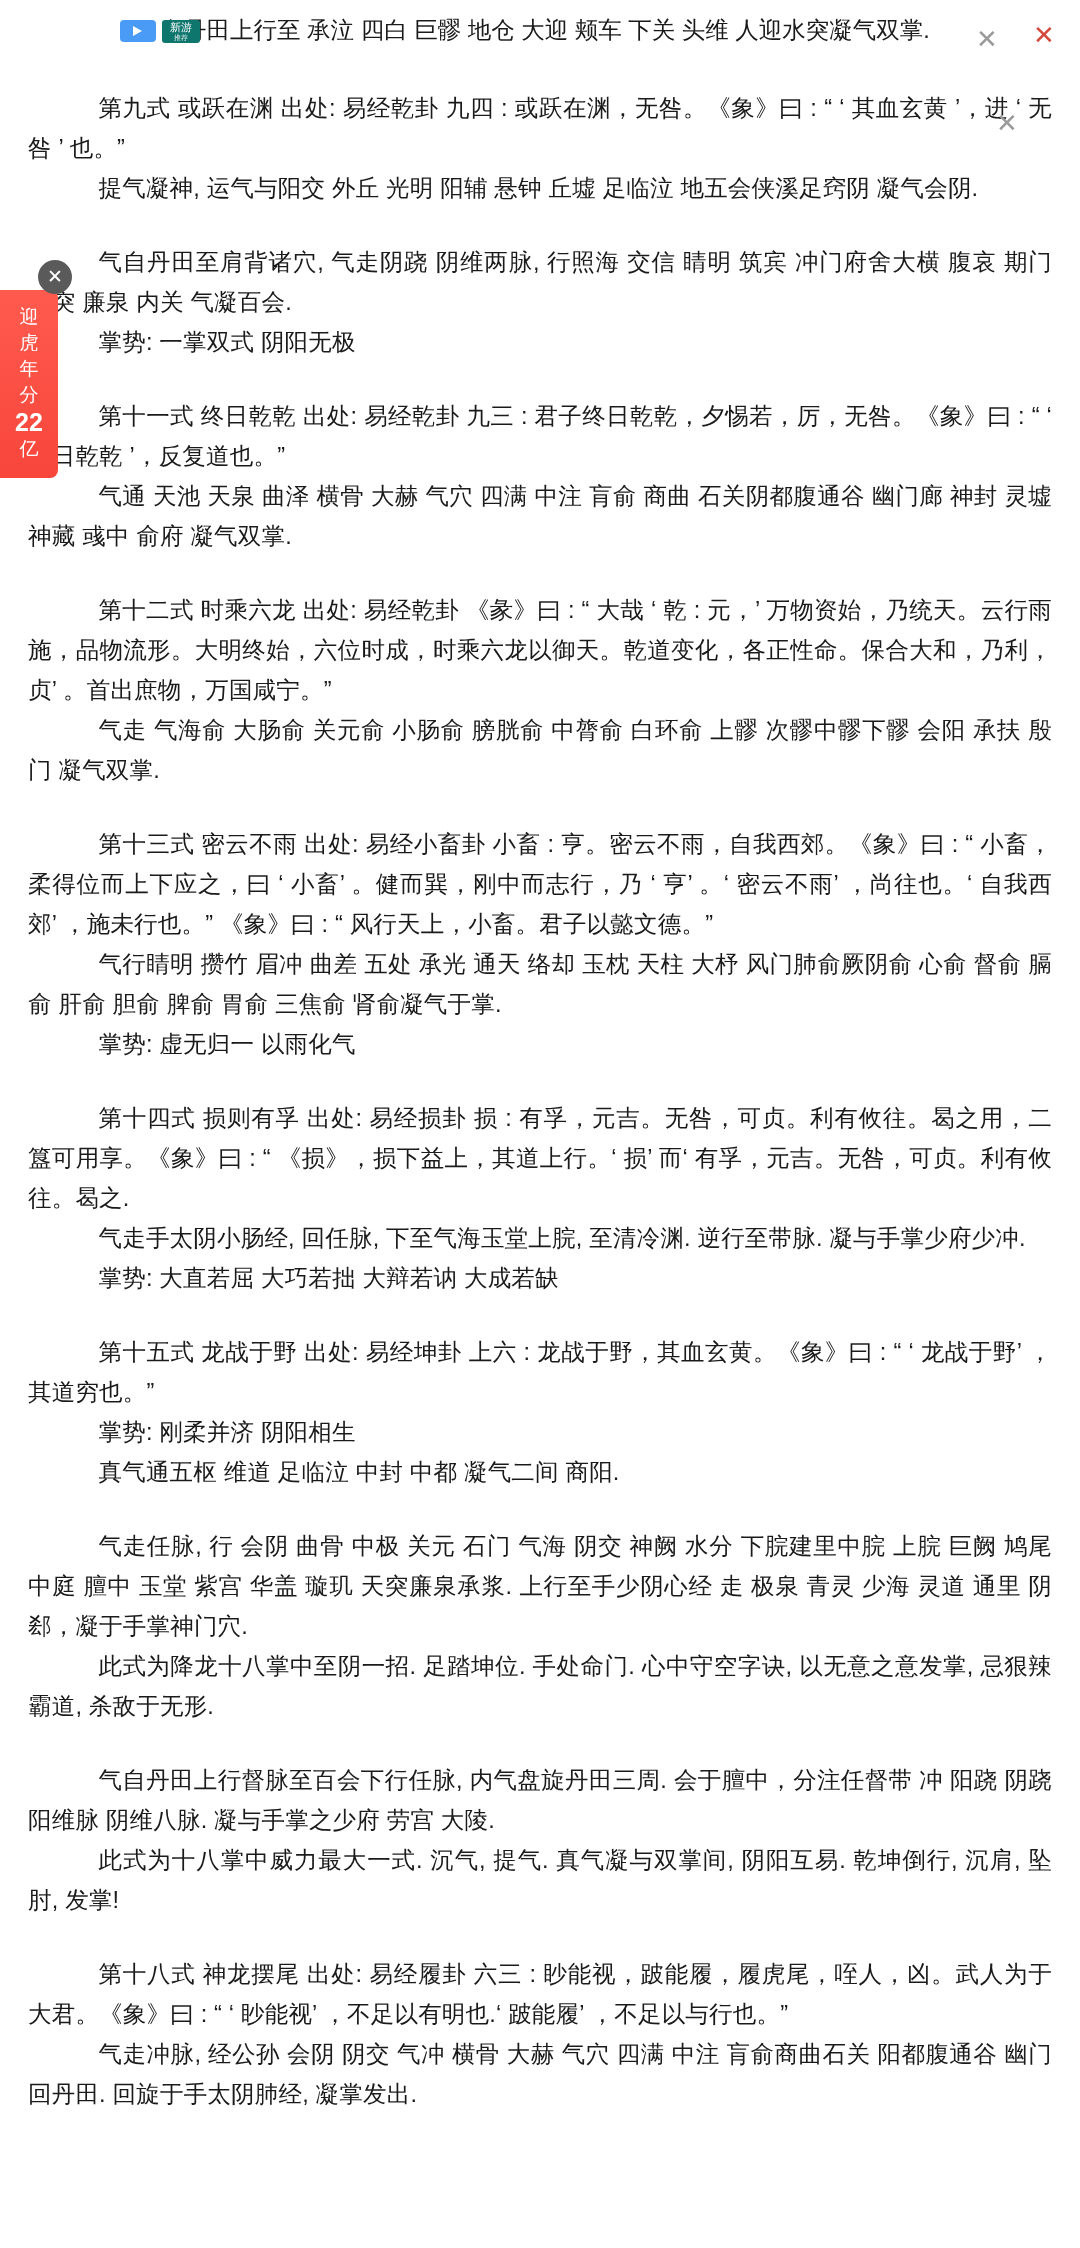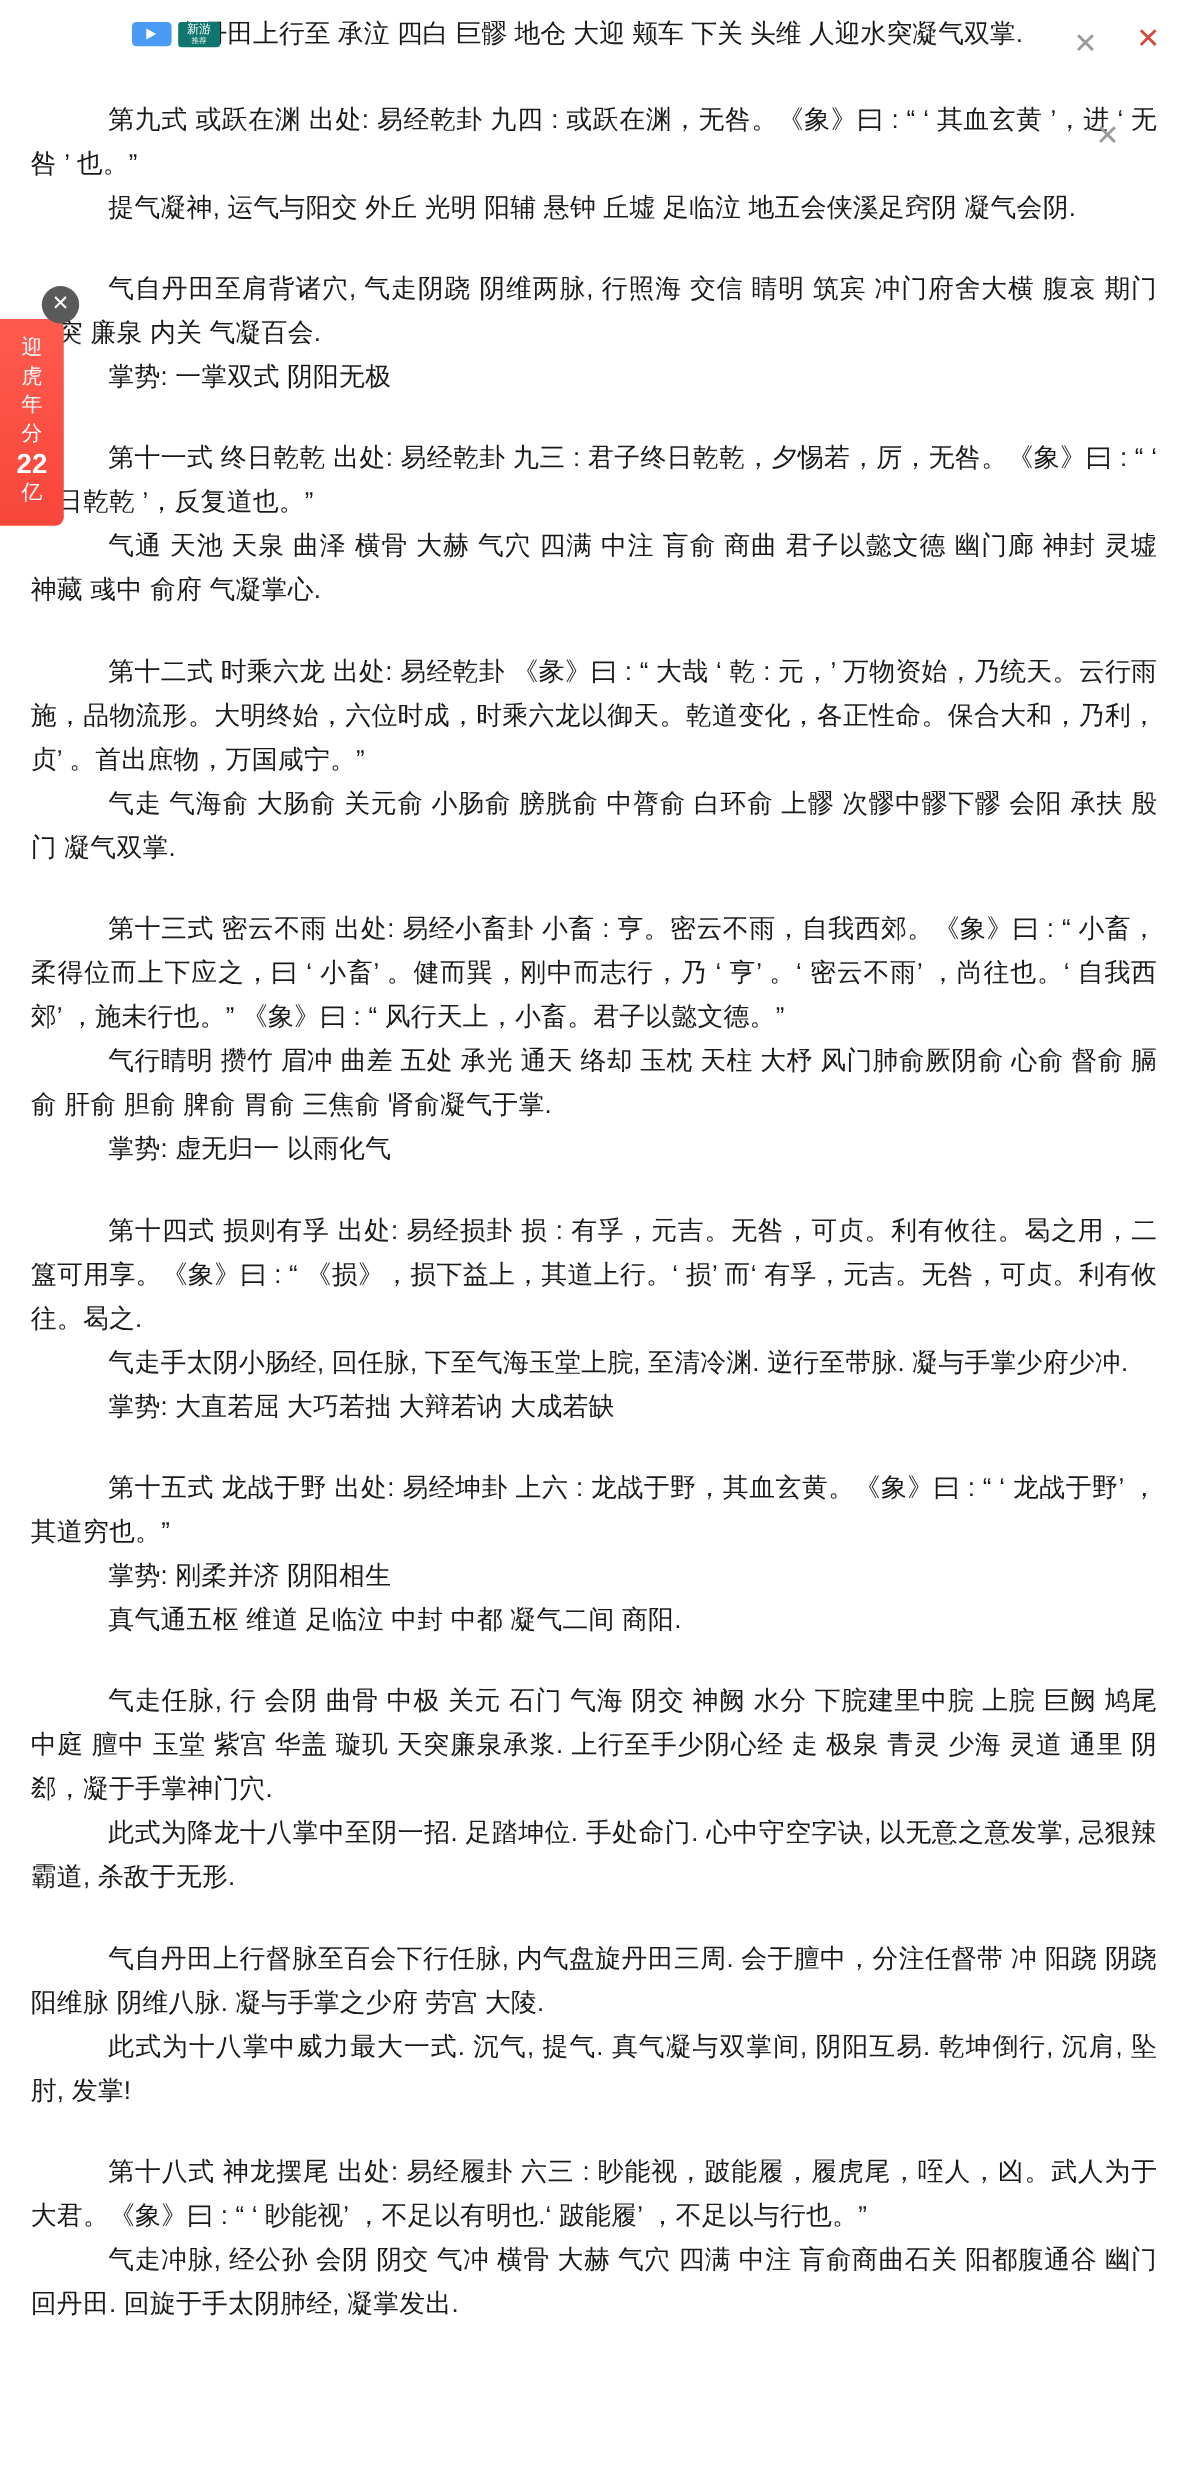--- a/index.html
+++ b/index.html
@@ -173,21 +173,21 @@
         <p class="para indent">提气凝神, 运气与阳交  外丘  光明  阳辅  悬钟  丘墟  足临泣  地五会侠溪足窍阴  凝气会阴.</p>
       </div>
       <div class="gap-lg"></div>
       <div>
         <p class="para indent">气自丹田至肩背诸穴, 气走阴跷  阴维两脉, 行照海  交信  睛明  筑宾  冲门府舍大横  腹哀  期门  天突  廉泉  内关  气凝百会.</p>
         <p class="para indent">掌势: 一掌双式  阴阳无极</p>
       </div>
       <div class="gap-lg"></div>
       <div>
         <p class="para indent">第十一式  终日乾乾   出处: 易经乾卦  九三 : 君子终日乾乾，夕惕若，厉，无咎。《象》曰 : “ ‘ 终日乾乾 ’，反复道也。”</p>
-        <p class="para indent">气通  天池  天泉  曲泽  横骨  大赫  气穴  四满  中注  肓俞  商曲  君子以懿文德  幽门廊  神封  灵墟  神藏  彧中  俞府  气凝掌心.</p>
+        <p class="para indent">气通  天池  天泉  曲泽  横骨  大赫  气穴  四满  中注  肓俞  商曲  石关阴都腹通谷  幽门廊  神封  灵墟  神藏  彧中  俞府  凝气双掌.</p>
       </div>
       <div class="gap-lg"></div>
       <div>
         <p class="para indent">第十二式  时乘六龙   出处: 易经乾卦  《彖》曰 : “ 大哉 ‘ 乾 : 元，’ 万物资始，乃统天。云行雨施，品物流形。大明终始，六位时成，时乘六龙以御天。乾道变化，各正性命。保合大和，乃利，贞’ 。首出庶物，万国咸宁。”</p>
         <p class="para indent">气走  气海俞  大肠俞  关元俞  小肠俞  膀胱俞  中膂俞  白环俞  上髎  次髎中髎下髎  会阳  承扶  殷门  凝气双掌.</p>
       </div>
       <div class="gap-lg"></div>
       <div>
         <p class="para indent">第十三式  密云不雨   出处: 易经小畜卦  小畜 : 亨。密云不雨，自我西郊。《象》曰 : “ 小畜，柔得位而上下应之，曰 ‘ 小畜’ 。健而巽，刚中而志行，乃 ‘ 亨’ 。‘ 密云不雨’ ，尚往也。‘ 自我西郊’ ，施未行也。” 《象》曰 : “ 风行天上，小畜。君子以懿文德。”</p>
         <p class="para indent">气行睛明  攒竹  眉冲  曲差  五处  承光  通天  络却  玉枕  天柱  大杼  风门肺俞厥阴俞  心俞  督俞  膈俞  肝俞  胆俞  脾俞  胃俞  三焦俞  肾俞凝气于掌.</p>

